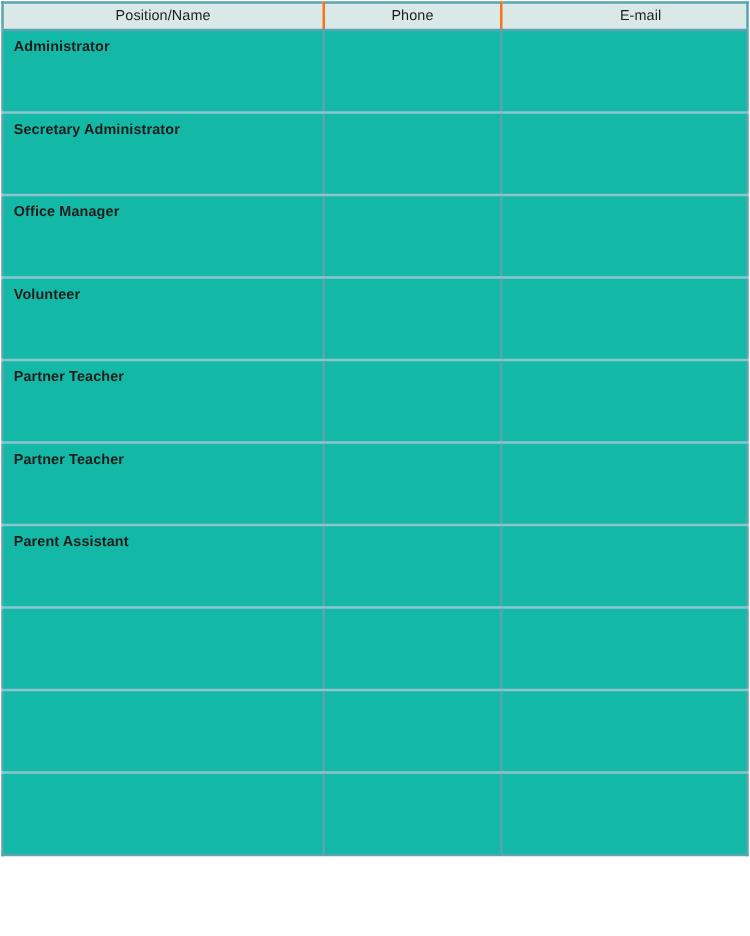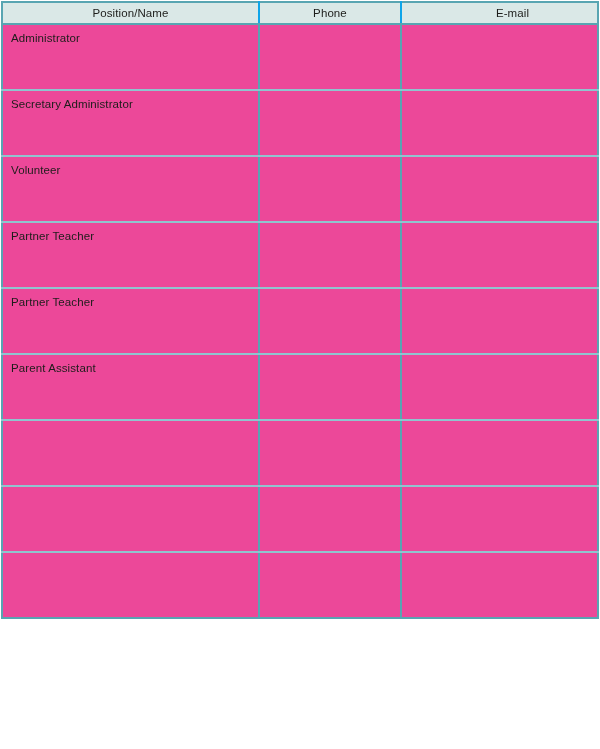--- a/index.html
+++ b/index.html
@@ -31,39 +31,40 @@
     border-bottom: 2px solid #58a5b2;
   }
 
   table.contact-table col.col-position { width: 257px; }
   table.contact-table col.col-phone    { width: 142px; }
   table.contact-table col.col-email    { width: 197px; }
 
   thead th {
     background: #dae8e7;
     border-bottom: 2px solid #58a5b2;
-    border-right: 2px solid #0ea5e9;
+    border-right: 2px solid #f97316;
     font-weight: normal;
     font-size: 11.5px;
     color: #1d1d1b;
     text-align: center;
     height: 20px;
     padding: 0;
     line-height: 20px;
     letter-spacing: 0.1px;
   }
   thead th:last-child { border-right: none; padding-left: 26px; }
 
   tbody td {
     border-bottom: 2px solid #8fc4cf;
     border-right: 2px solid #58a5b2;
     height: 64px;
     padding: 0;
     vertical-align: top;
-    background: #ec4899;
+    background: #14b8a6;
+    font-weight: bold;
   }
   tbody td:last-child { border-right: none; }
   tbody tr:last-child td { border-bottom: none; }
 
   .cell-text {
     display: block;
     font-size: 11.5px;
     color: #1d1d1b;
     padding: 6px 0 0 8px;
     line-height: 14px;
@@ -107,20 +108,31 @@
           </td>
           <td>
             <span class="cell-text cell-blank"></span>
           </td>
           <td>
             <span class="cell-text cell-blank"></span>
           </td>
         </tr>
         <tr>
           <td>
+            <span class="cell-text">Office Manager</span>
+          </td>
+          <td>
+            <span class="cell-text cell-blank"></span>
+          </td>
+          <td>
+            <span class="cell-text cell-blank"></span>
+          </td>
+        </tr>
+        <tr>
+          <td>
             <span class="cell-text">Volunteer</span>
           </td>
           <td>
             <span class="cell-text cell-blank"></span>
           </td>
           <td>
             <span class="cell-text cell-blank"></span>
           </td>
         </tr>
         <tr>

